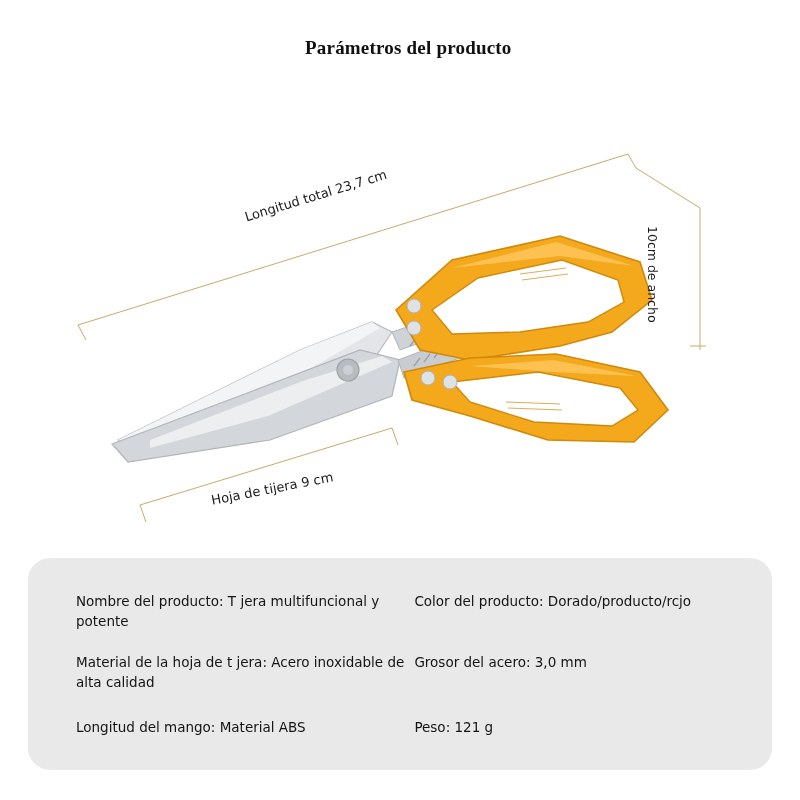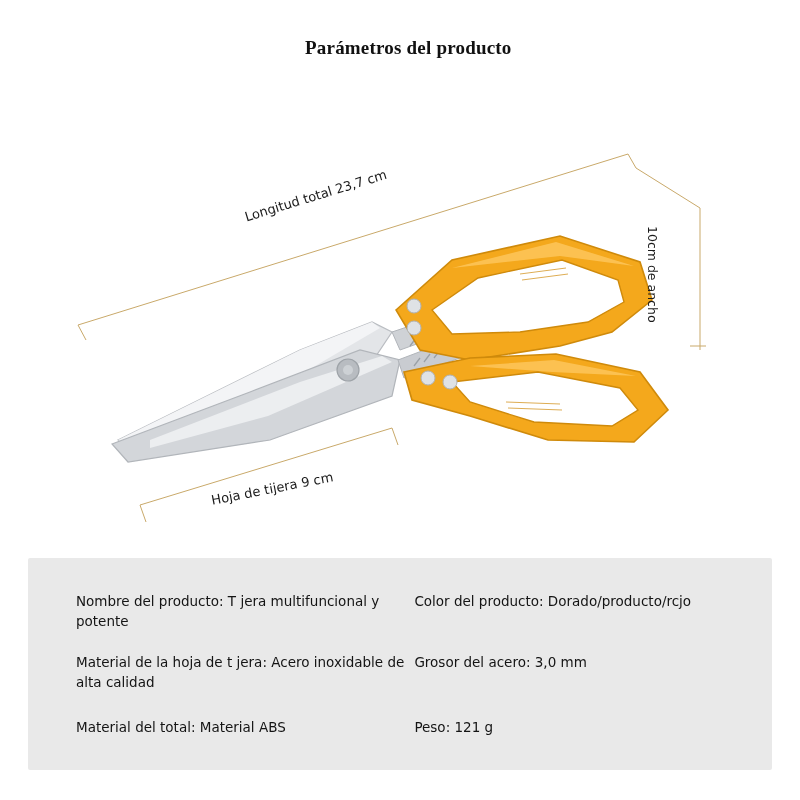--- a/index.html
+++ b/index.html
@@ -74,21 +74,21 @@
   }
 
   
   .spec-panel {
     position: absolute;
     left: 28px;
     top: 558px;
     width: 744px;
     height: 212px;
     background: #e9e9e9;
-    border-radius: 2px;
+    border-radius: 22px;
     box-sizing: border-box;
     padding: 22px 34px 0 48px;
   }
   .spec-row {
     display: flex;
     align-items: flex-start;
     margin-bottom: 22px;
   }
   .spec-row:last-child {
     margin-bottom: 0;
@@ -192,18 +192,18 @@
   <div class="spec-panel">
     <div class="spec-row r1">
       <div class="spec-cell left">Nombre del producto: T jera multifuncional y potente</div>
       <div class="spec-cell right">Color del producto: Dorado/producto/rcjo</div>
     </div>
     <div class="spec-row r2">
       <div class="spec-cell left">Material de la hoja de t jera: Acero inoxidable de alta calidad</div>
       <div class="spec-cell right">Grosor del acero: 3,0 mm</div>
     </div>
     <div class="spec-row r3">
-      <div class="spec-cell left">Material del total: Material ABS</div>
+      <div class="spec-cell left">Longitud del mango: Material ABS</div>
       <div class="spec-cell right">Peso: 121 g</div>
     </div>
   </div>
 
 </div>
 
 </body></html>

